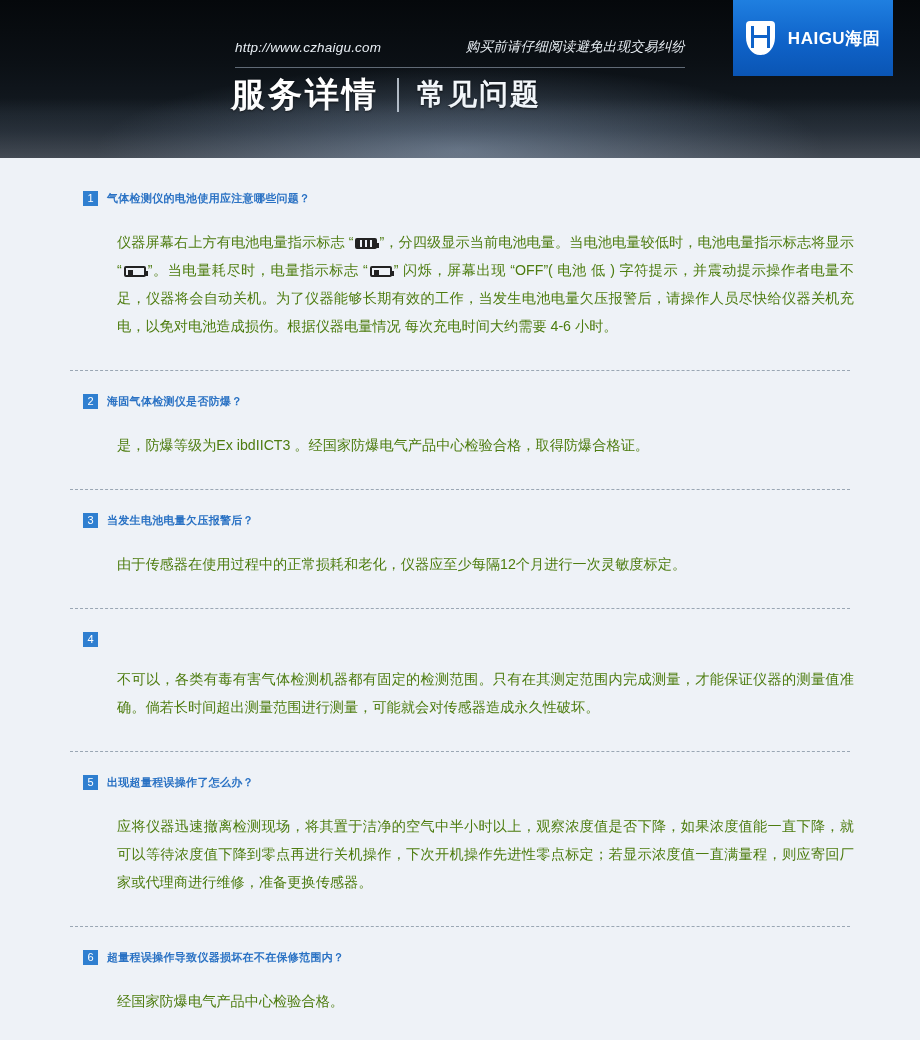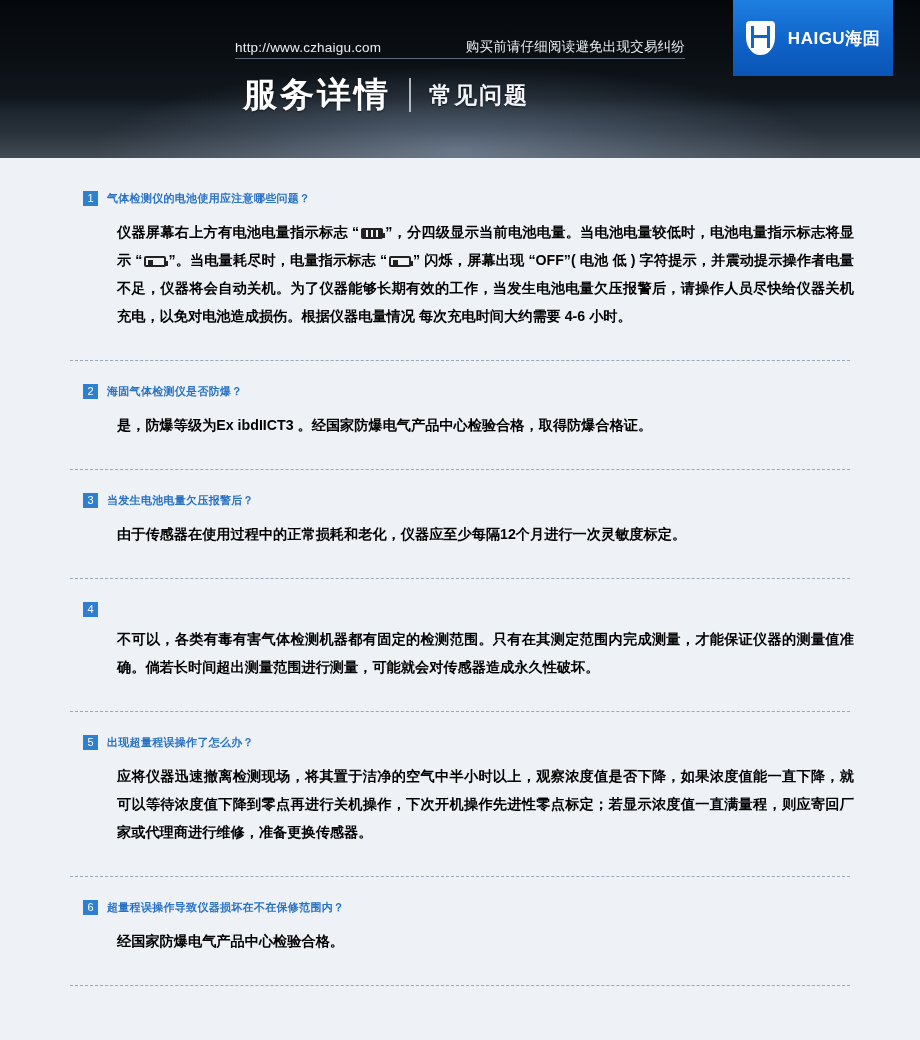--- a/index.html
+++ b/index.html
@@ -23,39 +23,40 @@
     content:"";
     position:absolute; left:0; bottom:0; width:920px; height:60px;
     background:linear-gradient(180deg, rgba(150,170,195,0.00) 0%, rgba(150,170,195,0.18) 55%, rgba(200,215,235,0.30) 100%);
     pointer-events:none;
   }
 
   .topline {
     position:absolute; top:38px; left:235px; width:450px;
     display:flex; align-items:center; justify-content:space-between;
     color:#d6dde5; font-size:13.5px; letter-spacing:0.2px;
-    padding-bottom:2px;
+    padding-bottom:11px;
     border-bottom:1px solid rgba(200,215,235,0.45);
+    font-style:italic;
   }
   .topline .site { color:#e7edf3; }
   .topline .tip  { color:#e7edf3; }
 
   .title-row {
     position:absolute; top:72px; left:0; width:772px;
     display:flex; align-items:center; justify-content:center; gap:18px;
     color:#ffffff;
   }
   .title-main {
     font-size:34px; font-weight:bold; letter-spacing:3px;
     color:#ffffff;
     text-shadow:0 1px 2px rgba(0,0,0,0.7);
   }
   .title-sep { width:2px; height:34px; background:rgba(225,235,245,0.75); }
   .title-sub {
-    font-size:23px; font-weight:bold; letter-spacing:2px;
+    font-size:29px; font-weight:bold; letter-spacing:2px;
     color:#f2f6fa;
     text-shadow:0 1px 2px rgba(0,0,0,0.7);
   }
 
   .logo {
     position:absolute; top:0; right:27px;
     width:160px; height:76px;
     background:linear-gradient(180deg,#1f7fe0 0%, #0f63c9 55%, #0a55b4 100%);
     display:flex; align-items:center; justify-content:center; gap:13px;
   }
@@ -87,24 +88,23 @@
     width:15px; height:15px; margin-top:5px;
     background:#2f7fd0; color:#fff;
     font-size:11px; line-height:15px; text-align:center;
     font-family:"Liberation Sans", sans-serif;
   }
   .q-text {
     color:#2a72c4; font-size:11px; font-weight:bold; line-height:24px;
     letter-spacing:0.3px;
   }
   .a-text {
-    margin:8px 0 0 67px; padding-right:16px;
-    color:#000000; font-size:14.2px; line-height:28px;
+    margin:18px 0 0 67px; padding-right:16px;
+    color:#4d7c0f; font-size:14.2px; line-height:28px;
     text-align:justify;
-    font-weight:bold;
   }
   .divider {
     margin:16px 20px 18px 20px;
     border-top:1px dashed #9aa7b4;
     height:0;
   }
   .bat { display:inline-block; vertical-align:middle; position:relative; margin:0 2px; }
   .bat-full {
     width:22px; height:11px; border:2px solid #222; border-radius:2px;
     background:

